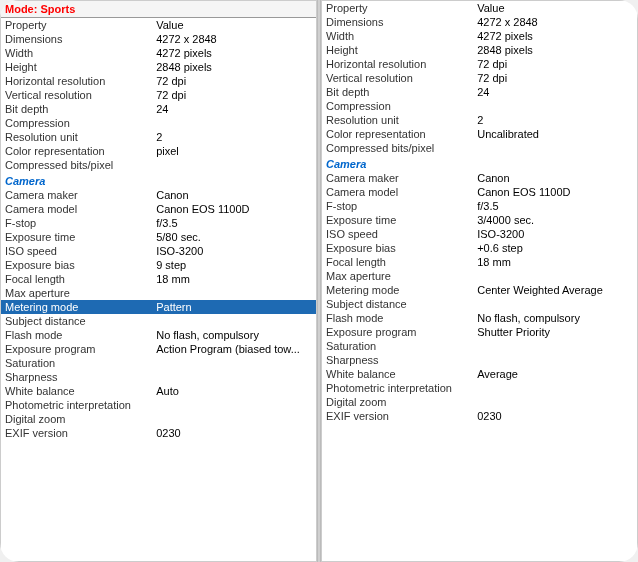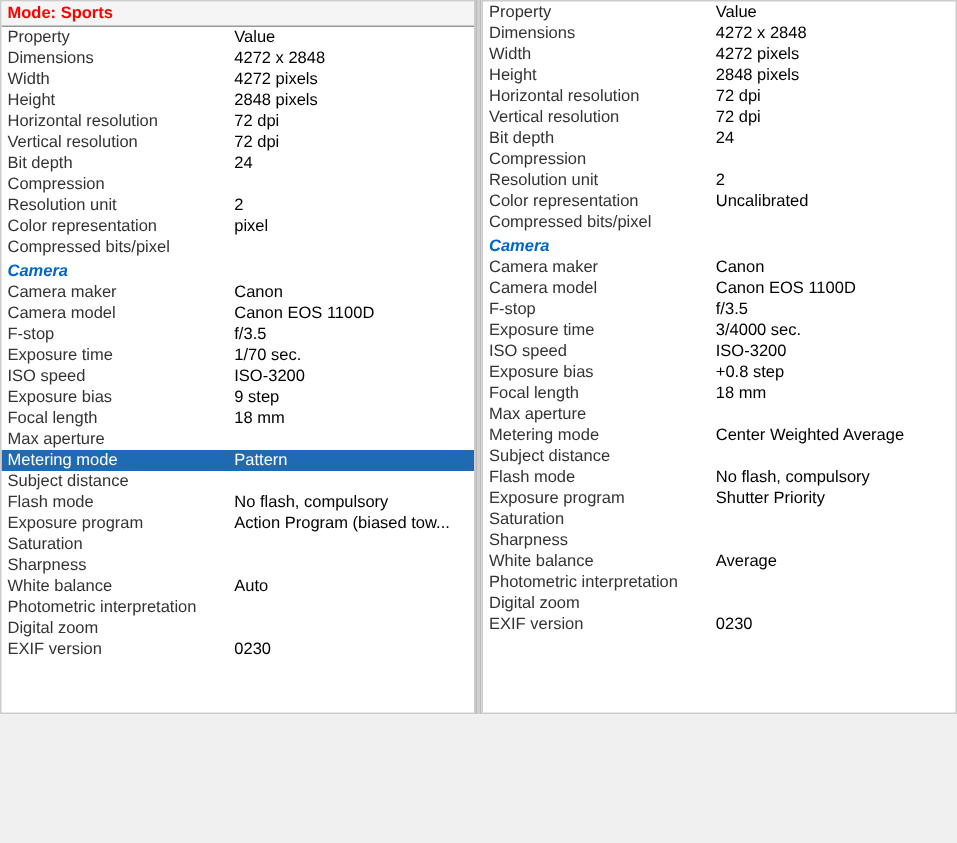--- a/index.html
+++ b/index.html
@@ -7,22 +7,23 @@
       font-family: Arial, sans-serif;
       font-size: 11px;
       background: #f0f0f0;
       width: 638px;
       height: 562px;
       overflow: hidden;
     }
     .container {
       display: flex;
       width: 638px;
-      height: 476px;
+      height: 562px;
       overflow: hidden;
+      border-radius: 19px;
     }
     .panel {
       flex: 1;
       background: white;
       overflow-y: auto;
       border: 1px solid #ccc;
     }
     .mode-label {
       color: red;
       font-weight: bold;
@@ -139,21 +140,21 @@
           <tr>
             <td>Camera model</td>
             <td>Canon EOS 1100D</td>
           </tr>
           <tr>
             <td>F-stop</td>
             <td>f/3.5</td>
           </tr>
           <tr>
             <td>Exposure time</td>
-            <td>1/70 sec.</td>
+            <td>5/80 sec.</td>
           </tr>
           <tr>
             <td>ISO speed</td>
             <td>ISO-3200</td>
           </tr>
           <tr>
             <td>Exposure bias</td>
             <td>9 step</td>
           </tr>
           <tr>
@@ -277,21 +278,21 @@
           <tr>
             <td>Exposure time</td>
             <td>3/4000 sec.</td>
           </tr>
           <tr>
             <td>ISO speed</td>
             <td>ISO-3200</td>
           </tr>
           <tr>
             <td>Exposure bias</td>
-            <td>+0.8 step</td>
+            <td>+0.6 step</td>
           </tr>
           <tr>
             <td>Focal length</td>
             <td>18 mm</td>
           </tr>
           <tr>
             <td>Max aperture</td>
             <td></td>
           </tr>
           <tr>

